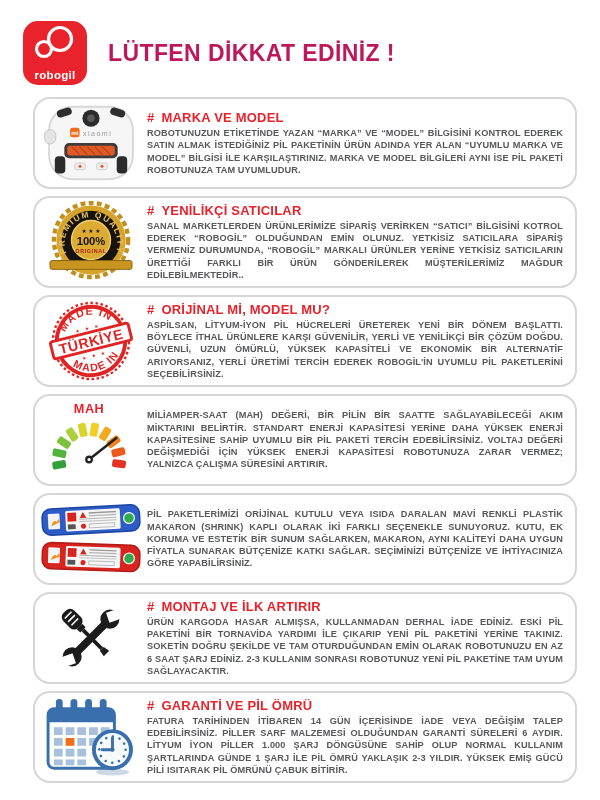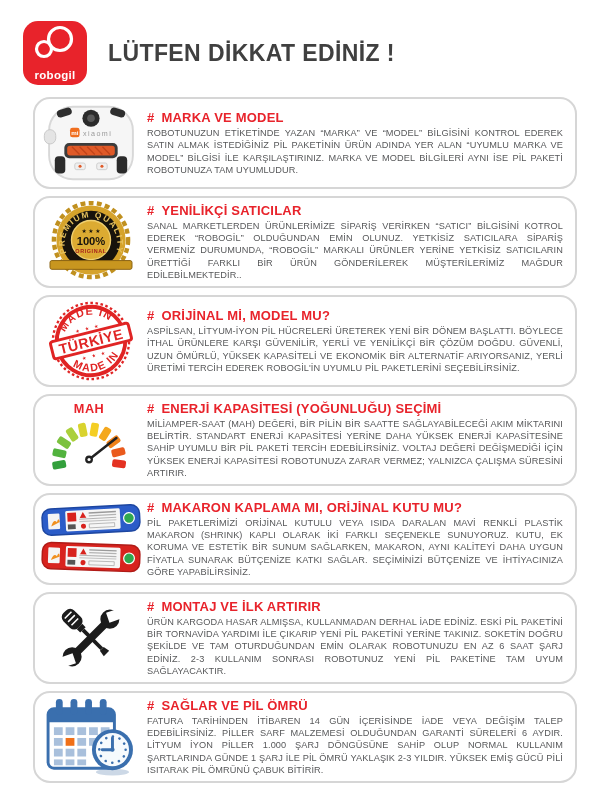--- a/index.html
+++ b/index.html
@@ -4,30 +4,30 @@
 <style>
   * { margin:0; padding:0; box-sizing:border-box; }
   html,body { width:600px; height:800px; background:#ffffff; overflow:hidden;
               font-family:"Liberation Sans", sans-serif; }
   .page { width:600px; height:800px; background:#fff; }
 
   .header { display:flex; align-items:center; padding:21px 0 0 23px; margin-bottom:12px; }
   .logo { width:64px; height:64px; background:#e8232b; border-radius:15px;
           display:flex; flex-direction:column; align-items:center; justify-content:center; }
   .logo-text { color:#fff; font-size:11.5px; font-weight:bold; letter-spacing:0.3px; margin-top:8px; }
-  .title { color:#404040; font-size:23px; font-weight:bold; margin-left:21px; letter-spacing:0.4px; }
+  .title { color:#be185d; font-size:23px; font-weight:bold; margin-left:21px; letter-spacing:0.4px; }
 
   .cards { display:flex; flex-direction:column; gap:7px; padding:0 23px 0 33px; }
   .card { display:flex; align-items:center; height:92px; background:#fff;
           border:2px solid #d6d6d6; border-radius:17px; overflow:hidden; }
   .icon-box { flex:0 0 112px; width:112px; display:flex; align-items:center; justify-content:center; }
   .content { flex:1; padding-right:12px; }
   .heading { color:#e8232b; font-size:13px; font-weight:bold; letter-spacing:0.2px; margin-bottom:2px; }
   .hash { margin-right:7px; }
-  .body { font-size:9.2px; font-weight:normal; color:#57585a; text-align:justify;
+  .body { font-size:9.2px; font-weight:bold; color:#57585a; text-align:justify;
           line-height:1.33; letter-spacing:0.1px; }
   svg text { font-family:"Liberation Sans", sans-serif; }
 </style>
 </head>
 <body>
 
 <div class="page">
 
   <div class="header">
     <div class="logo">
@@ -155,21 +155,20 @@
             <g transform="rotate(188 46 62)">
                 <rect x="8" y="58" width="14" height="8" rx="2" fill="#e43222"></rect>
               </g>
           </g>
           <line x1="46" y1="62" x2="74" y2="40" stroke="#222222" stroke-width="2.6" stroke-linecap="round"></line>
           <circle cx="46" cy="62" r="4" fill="#222222"></circle>
           <circle cx="46" cy="62" r="1.6" fill="#ffffff"></circle>
         </svg>
       </div>
       <div class="content">
-        <div class="heading"><span class="hash">#</span><span>ENERJİ KAPASİTESİ (YOĞUNLUĞU) SEÇİMİ</span></div>
         <p class="body">MİLİAMPER-SAAT (MAH) DEĞERİ, BİR PİLİN BİR SAATTE SAĞLAYABİLECEĞİ AKIM MİKTARINI BELİRTİR. STANDART ENERJİ KAPASİTESİ YERİNE DAHA YÜKSEK ENERJİ KAPASİTESİNE SAHİP UYUMLU BİR PİL PAKETİ TERCİH EDEBİLİRSİNİZ. VOLTAJ DEĞERİ DEĞİŞMEDİĞİ İÇİN YÜKSEK ENERJİ KAPASİTESİ ROBOTUNUZA ZARAR VERMEZ; YALNIZCA ÇALIŞMA SÜRESİNİ ARTIRIR.</p>
       </div>
     </div>
 
     <div class="card">
       <div class="icon-box">
         <svg width="102" height="80" viewBox="0 0 104 82">
           <g transform="rotate(-3 52 22)">
             <rect x="2" y="8" width="100" height="27" rx="9" fill="#2b5cc8" stroke="#1d46a0" stroke-width="1.5"></rect>
             <rect x="8" y="13" width="12" height="16" rx="1" fill="#f4f4f4"></rect>
@@ -198,21 +197,20 @@
             <rect x="50" y="54.5" width="28" height="1.2" fill="#b3b3b3"></rect>
             <rect x="40" y="57.5" width="38" height="1.2" fill="#b3b3b3"></rect>
             <rect x="40" y="60" width="38" height="1.2" fill="#c2c2c2"></rect>
             <rect x="28" y="63" width="8" height="5" fill="#555555"></rect>
             <circle cx="44" cy="65.5" r="2.6" fill="#d8231e"></circle>
             <rect x="50" y="63.5" width="26" height="4" fill="none" stroke="#aaaaaa" stroke-width="0.8"></rect>
           </g>
         </svg>
       </div>
       <div class="content">
-        <div class="heading"><span class="hash">#</span><span>MAKARON KAPLAMA MI, ORİJİNAL KUTU MU?</span></div>
         <p class="body">PİL PAKETLERİMİZİ ORİJİNAL KUTULU VEYA ISIDA DARALAN MAVİ RENKLİ PLASTİK MAKARON (SHRINK) KAPLI OLARAK İKİ FARKLI SEÇENEKLE SUNUYORUZ. KUTU, EK KORUMA VE ESTETİK BİR SUNUM SAĞLARKEN, MAKARON, AYNI KALİTEYİ DAHA UYGUN FİYATLA SUNARAK BÜTÇENİZE KATKI SAĞLAR. SEÇİMİNİZİ BÜTÇENİZE VE İHTİYACINIZA GÖRE YAPABİLİRSİNİZ.</p>
       </div>
     </div>
 
     <div class="card">
       <div class="icon-box">
         <svg width="80" height="80" viewBox="0 0 84 84">
           <g transform="rotate(45 42 42)">
             <rect x="38" y="16" width="8" height="52" fill="#1c1c1c"></rect>
             <circle cx="42" cy="14" r="10" fill="#1c1c1c"></circle>
@@ -264,19 +262,19 @@
           </g>
           <circle cx="74" cy="54" r="21" fill="#3a6fae"></circle>
           <circle cx="74" cy="54" r="17" fill="#f6fafd"></circle>
           <circle cx="74" cy="54" r="13.5" fill="none" stroke="#3a6fae" stroke-width="2.6" stroke-dasharray="0.1 6.97" stroke-linecap="round"></circle>
           <line x1="74" y1="54" x2="74" y2="42" stroke="#3a6fae" stroke-width="3" stroke-linecap="round"></line>
           <line x1="74" y1="54" x2="63.5" y2="54" stroke="#3a6fae" stroke-width="3" stroke-linecap="round"></line>
           <circle cx="74" cy="54" r="2.2" fill="#3a6fae"></circle>
         </svg>
       </div>
       <div class="content">
-        <div class="heading"><span class="hash">#</span><span>SAĞLAR VE PİL ÖMRÜ</span></div>
+        <div class="heading"><span class="hash">#</span><span>GARANTİ VE PİL ÖMRÜ</span></div>
         <p class="body">FATURA TARİHİNDEN İTİBAREN 14 GÜN İÇERİSİNDE İADE VEYA DEĞİŞİM TALEP EDEBİLİRSİNİZ. PİLLER SARF MALZEMESİ OLDUĞUNDAN GARANTİ SÜRELERİ 6 AYDIR. LİTYUM İYON PİLLER 1.000 ŞARJ DÖNGÜSÜNE SAHİP OLUP NORMAL KULLANIM ŞARTLARINDA GÜNDE 1 ŞARJ İLE PİL ÖMRÜ YAKLAŞIK 2-3 YILDIR. YÜKSEK EMİŞ GÜCÜ PİLİ ISITARAK PİL ÖMRÜNÜ ÇABUK BİTİRİR.</p>
       </div>
     </div>
 
   </div>
 </div>
 
 </body></html>

